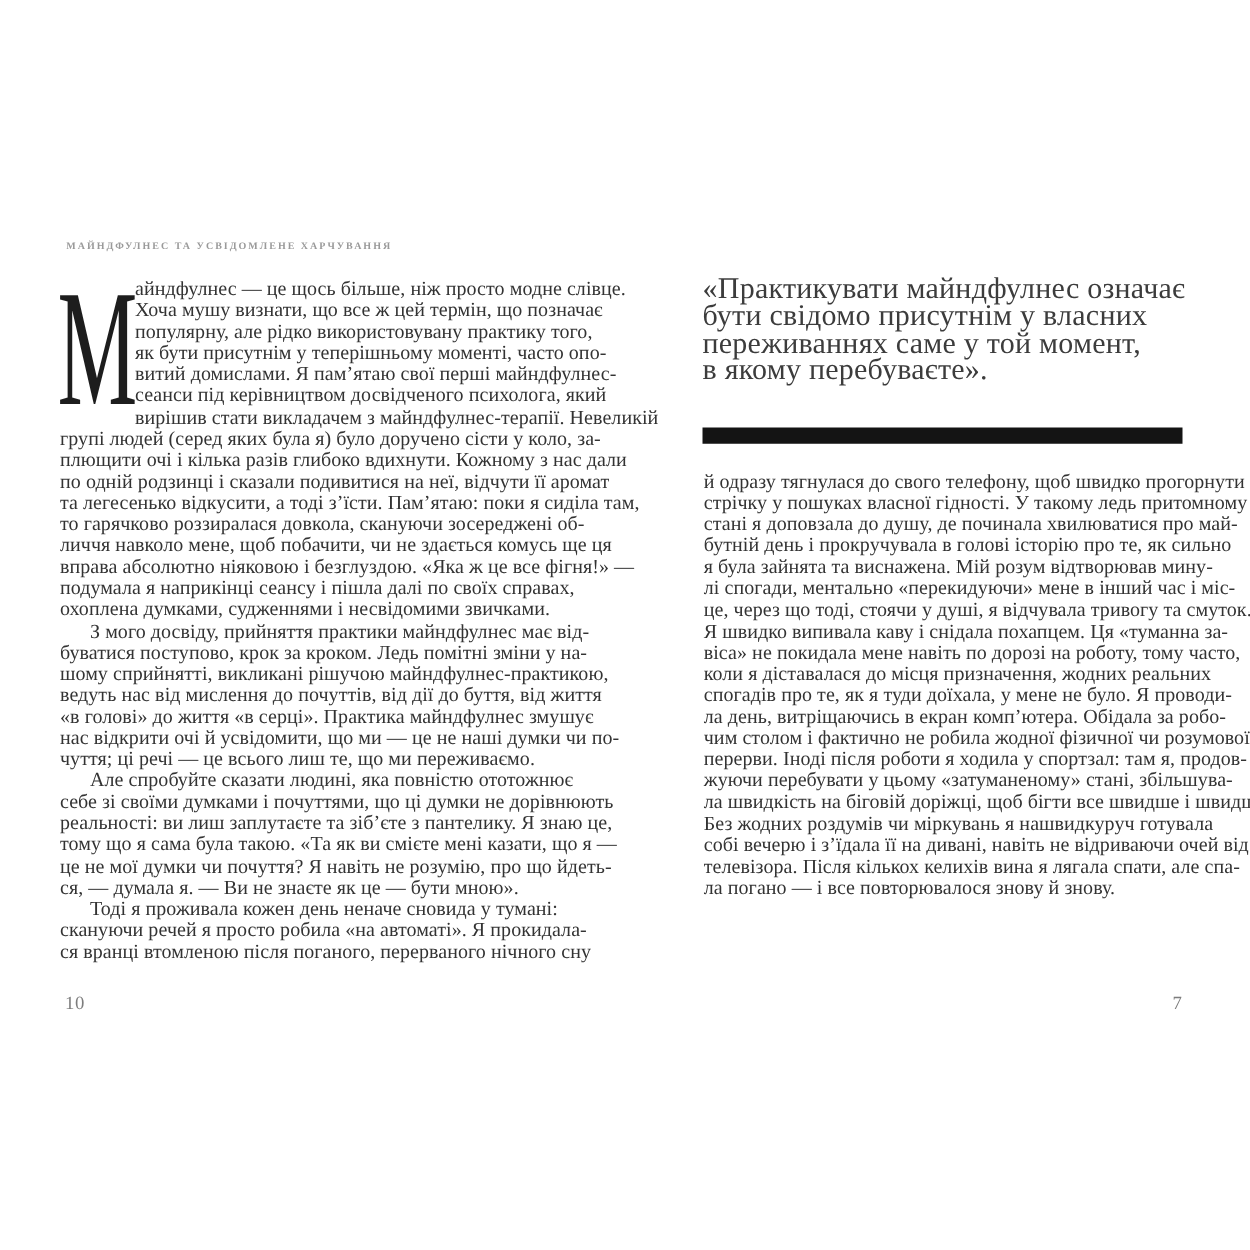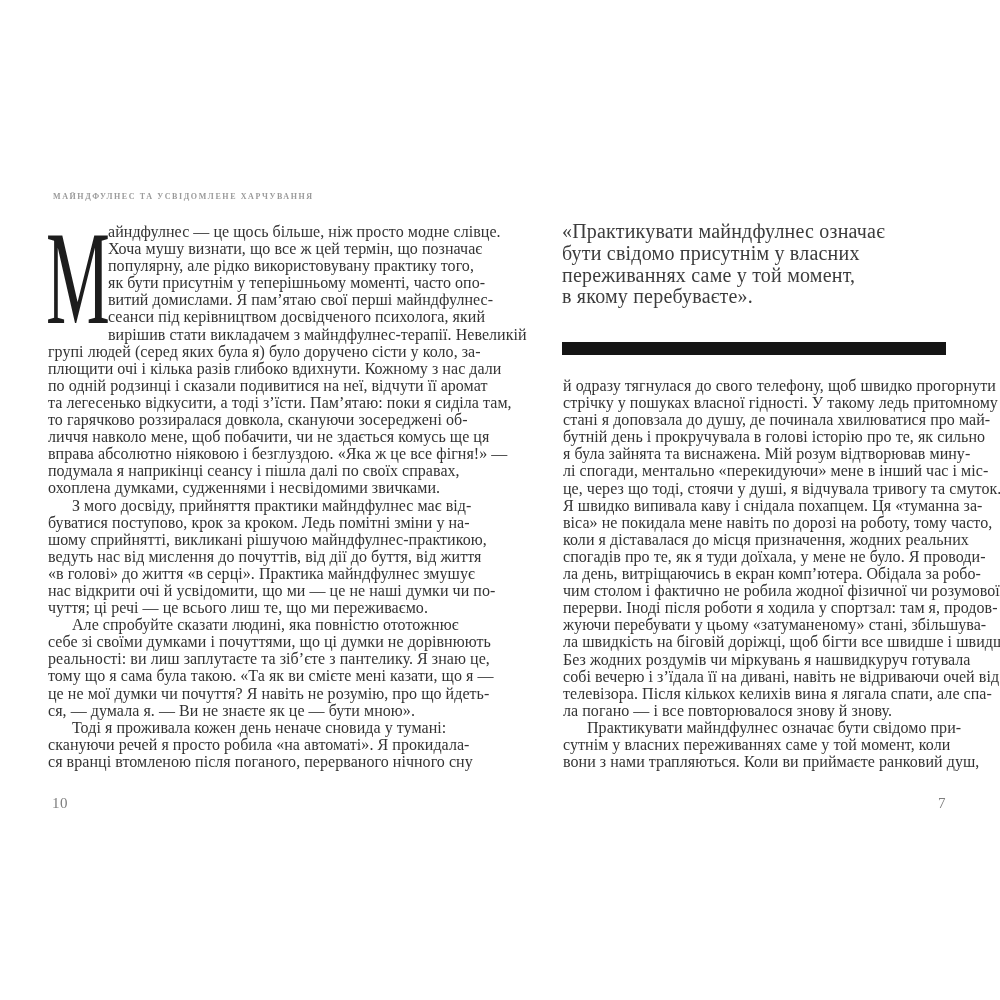--- a/index.html
+++ b/index.html
@@ -63,21 +63,21 @@
     color: #1d1d1d;
     transform: scaleX(0.54);
     transform-origin: left top;
     white-space: pre;
   }
   .pull-quote {
     position: absolute;
     left: 562px;
     top: 221px;
     width: 400px;
-    font-size: 20px;
+    font-size: 24px;
     line-height: 21.8px;
     color: #3c3c3c;
     white-space: pre;
     letter-spacing: 0.2px;
   }
   .accent-bar {
     position: absolute;
     left: 562px;
     top: 342px;
     width: 384px;
@@ -166,20 +166,17 @@
 спогадів про те, як я туди доїхала, у мене не було. Я проводи-
 ла день, витріщаючись в екран комп’ютера. Обідала за робо-
 чим столом і фактично не робила жодної фізичної чи розумової
 перерви. Іноді після роботи я ходила у спортзал: там я, продов-
 жуючи перебувати у цьому «затуманеному» стані, збільшува-
 ла швидкість на біговій доріжці, щоб бігти все швидше і швидше.
 Без жодних роздумів чи міркувань я нашвидкуруч готувала
 собі вечерю і з’їдала її на дивані, навіть не відриваючи очей від
 телевізора. Після кількох келихів вина я лягала спати, але спа-
 ла погано — і все повторювалося знову й знову.</div>
-    <div class="body-text indent">Практикувати майндфулнес означає бути свідомо при-
-сутнім у власних переживаннях саме у той момент, коли
-вони з нами трапляються. Коли ви приймаєте ранковий душ,</div>
   </div>
 
   <div id="page-number-right" class="page-number">7</div>
 
 </div>
 
 </body></html>

